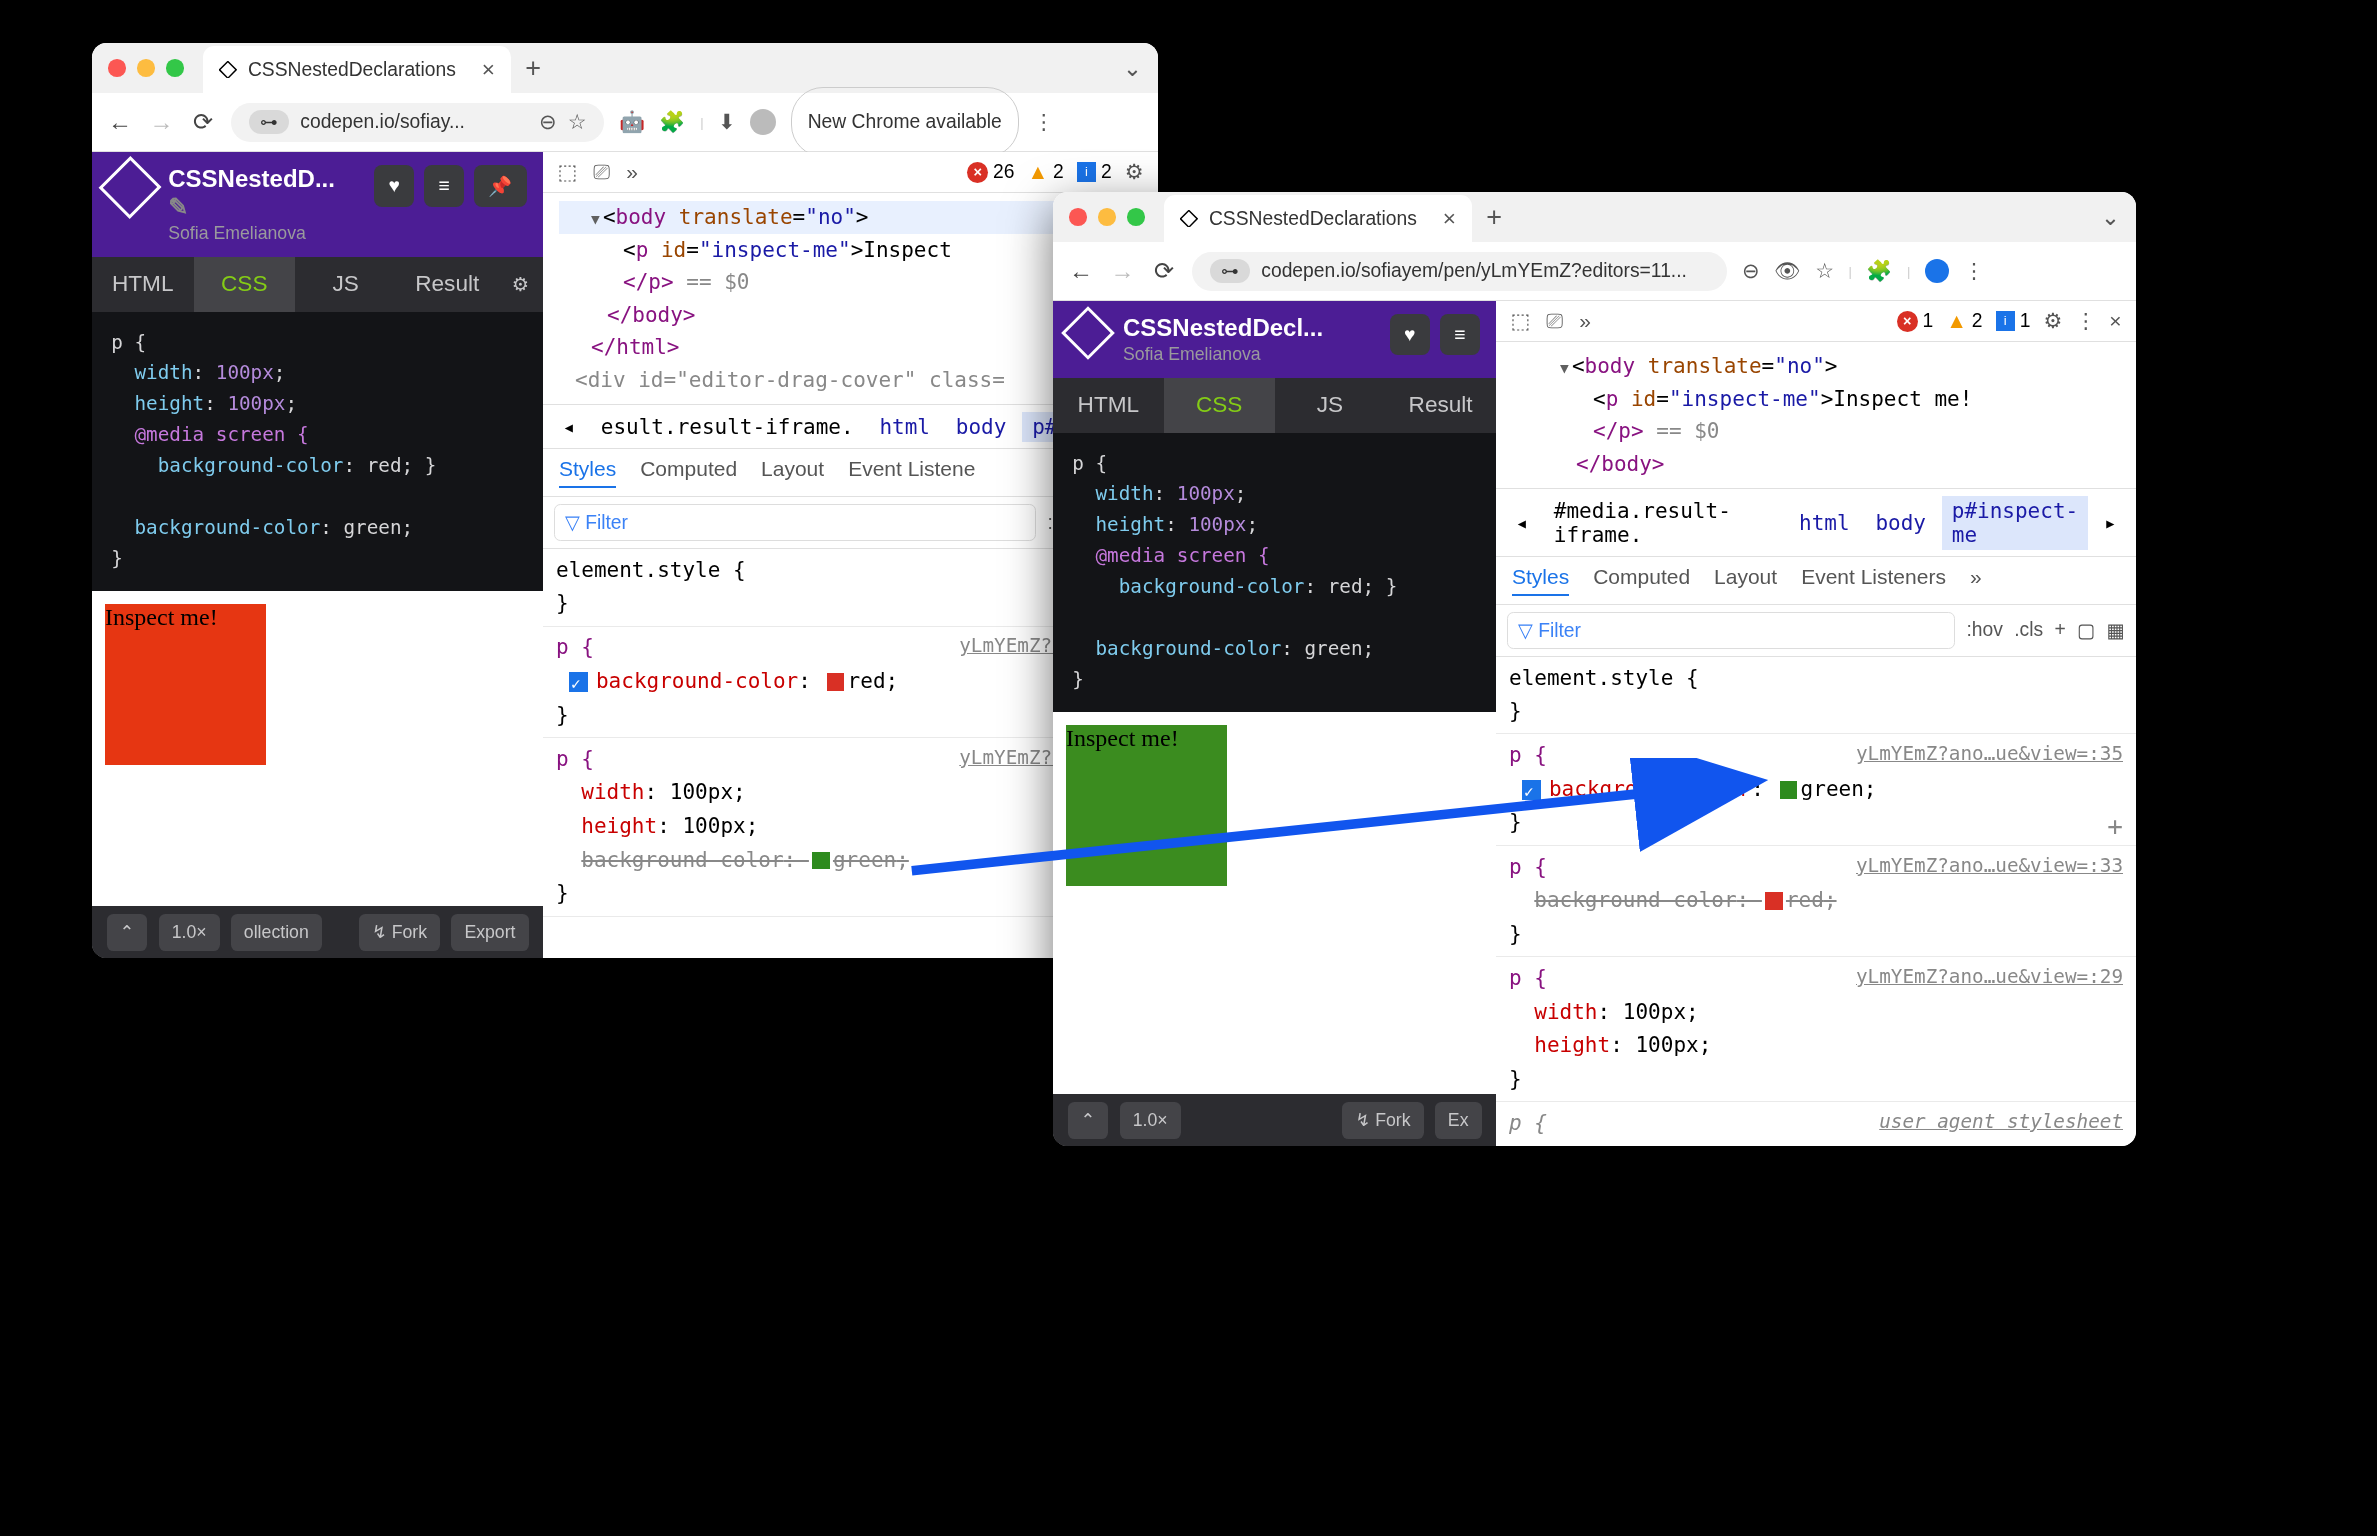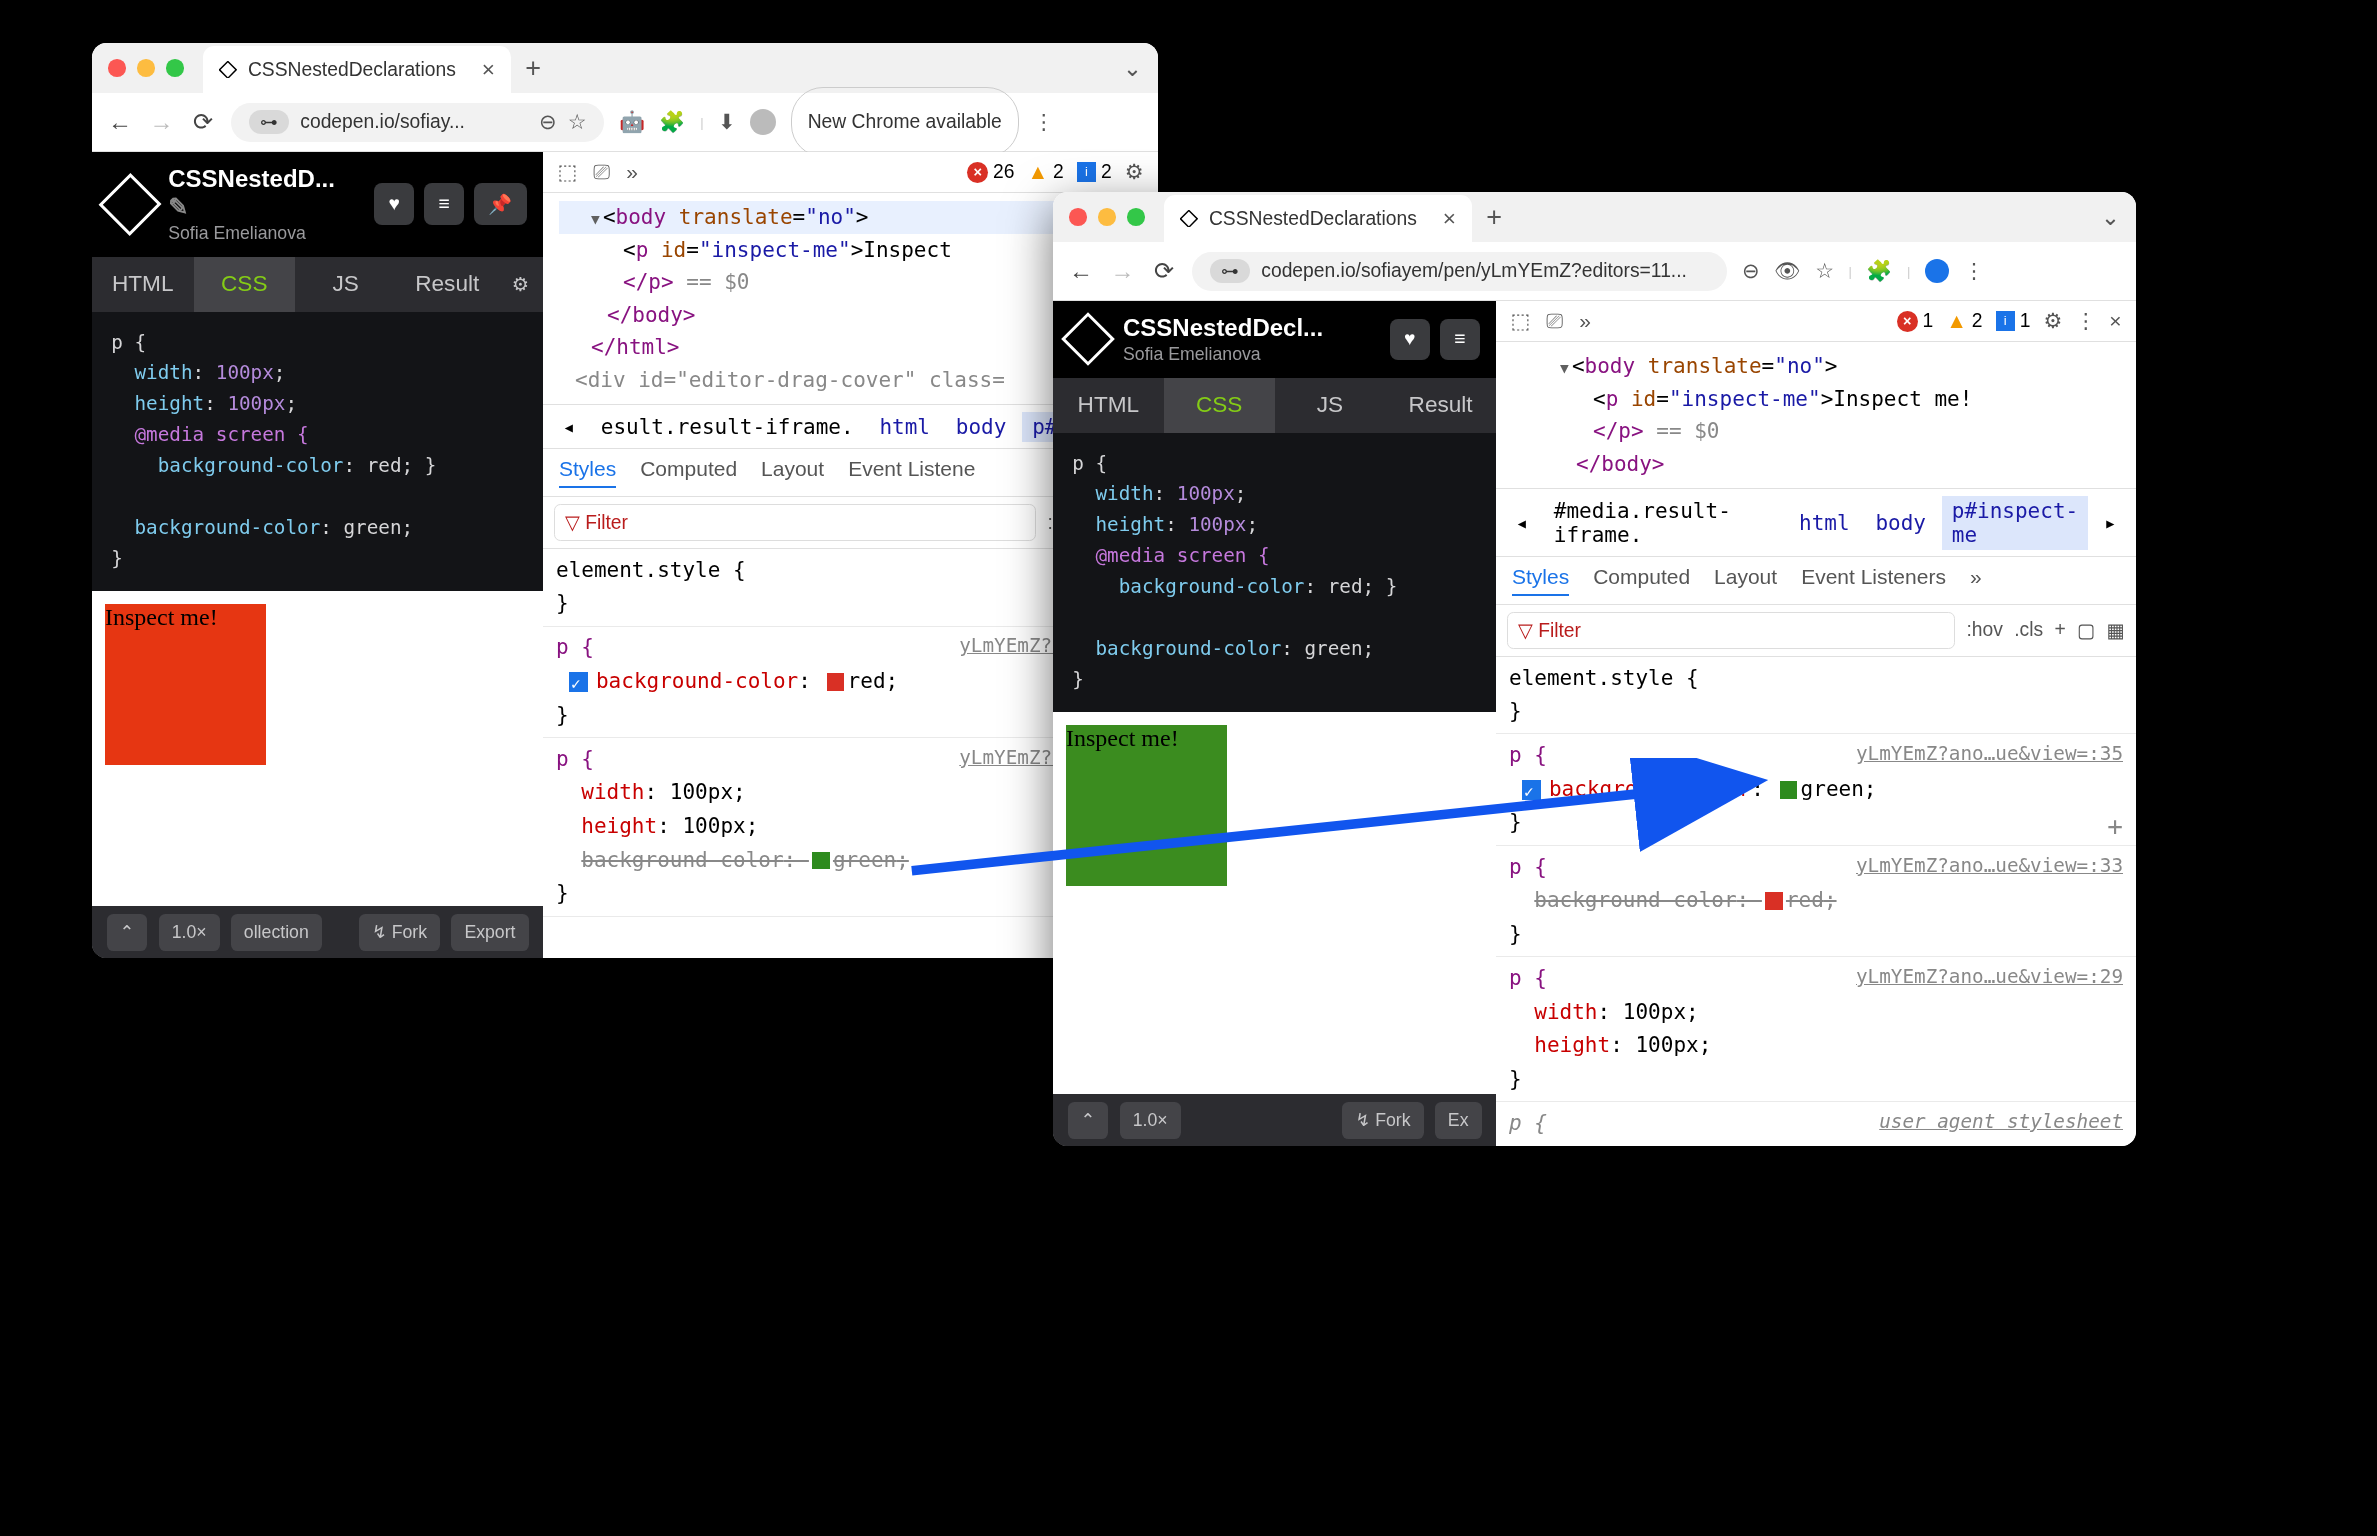--- a/index.html
+++ b/index.html
@@ -20,21 +20,21 @@
 .omni{display:flex;align-items:center;flex:1;background:#f2f2f2;border-radius:32px;height:39px;padding:0 17.7px;gap:11.3px;color:#333;font-size:19.3px;max-width:338px}
 .omni2{max-width:500px}
 .chip{background:#d9d9d9;border-radius:32px;padding:1.6px 11.3px;font-size:17.7px}
 .rico{color:#555;font-size:21px}
 .btnchip{border:0.8px solid #ccc;border-radius:32px;padding:23px 16px;font-size:19.3px;color:#333}
 .avatar{width:26px;height:26px;border-radius:50%;background:#bbb;display:inline-block}
 .bluecirc{width:24px;height:24px;border-radius:50%;background:#1a73e8;display:inline-block}
 .body{display:flex;height:calc(100% - 108px)}
 .left{background:#131417;color:#d6d6d8;display:flex;flex-direction:column}
 .left1{width:451px}.left2{width:443px}
-.pen-hdr{background:#000000;display:flex;align-items:center;padding:13px 16px;gap:16px}
+.pen-hdr{background:#4c1d95;display:flex;align-items:flex-start;padding:13px 16px;gap:16px}
 .pen-logo{width:39px;height:39px;border:3.2px solid #fff;transform:rotate(45deg)}
 .pen-logo2{width:32px;height:32px;border:3.2px solid #fff;transform:rotate(45deg)}
 .pen-titles{display:flex;flex-direction:column;gap:1.6px}
 .pen-t{color:#fff;font-size:24px;font-weight:600}
 .pen-a{color:#9a9a9d;font-size:17.7px}
 .pen-btns{margin-left:auto;display:flex;gap:9.7px}
 .pill{background:#3a3b3e;color:#fff;border-radius:8px;padding:9.7px 14.5px;font-size:19.3px;display:flex;align-items:center}
 .pen-tabs{display:flex;background:#2c2c30}
 .pen-tab{flex:1;text-align:center;padding:14.5px 0;color:#c7c7c9;font-size:22.6px}
 .pen-tab.act{background:#444448;color:#84cc16}
@@ -54,21 +54,21 @@
 .circ{width:21px;height:21px;border-radius:50%;color:#fff;display:flex;align-items:center;justify-content:center;font-size:14.5px;font-weight:bold}
 .circ.red{background:#d93025}.tri{color:#f29900;font-size:21px}.sq{width:19.3px;height:19.3px;background:#1a73e8;color:#fff;display:flex;align-items:center;justify-content:center;font-size:13px}
 .dom{padding:8px 16px;font-size:21px;line-height:1.55;border-bottom:0.8px solid #e0e0e0}
 .dom .tag{color:#881280}.dom .attr{color:#994500}.dom .val{color:#1a1aa6}.dom .txt{color:#000}.dom .mut{color:#888}
 .dom .hl{background:#e8f0fe}
 .crumb{display:flex;align-items:center;gap:6.4px;padding:6.4px 9.7px;font-size:21px;border-bottom:0.8px solid #e0e0e0;overflow:hidden}
 .crumb span{padding:3.2px 9.7px}.crumb .sel{background:#dce6fb}
 .stabs{display:flex;gap:24px;padding:8px 16px;font-size:21px;color:#555;border-bottom:0.8px solid #e0e0e0}
 .stabs .act{color:#1a73e8;border-bottom:2.4px solid #1a73e8;padding-bottom:4.8px}
 .filterrow{display:flex;align-items:center;padding:6.4px 11.3px;gap:11.3px;border-bottom:0.8px solid #e0e0e0;font-size:19.3px;color:#555}
-.filterin{flex:1;border:0.8px solid #ddd;border-radius:6.4px;padding:6.4px 26px 6.4px 9.7px;color:#b91c1c;position:relative}
+.filterin{flex:1;border:0.8px solid #ddd;border-radius:6.4px;padding:6.4px 26px 6.4px 9.7px;color:#3b82f6;position:relative}
 .styles{flex:1;overflow:hidden;font-size:21px;line-height:1.6}
 .rule{border-bottom:0.8px solid #eaeaea;padding:4.8px 13px}
 .link{float:right;color:#888;font-size:19.3px;text-decoration:underline}
 .sel2{color:#881280}.prop2{color:#c80000}.val2{color:#000}
 .strike{text-decoration:line-through;color:#888}
 .chk{display:inline-block;width:19.3px;height:19.3px;background:#1a73e8;position:relative;vertical-align:middle;margin-right:8px}
 .chk::after{content:"✓";color:#fff;position:absolute;left:2.4px;top:-1.6px;font-size:16px}
 .sw{display:inline-block;width:17.7px;height:17.7px;vertical-align:middle;margin:0 3.2px}
 .sw.red{background:#d93025}.sw.green{background:#2e8b1e}
 .ua{color:#888;font-style:italic}

